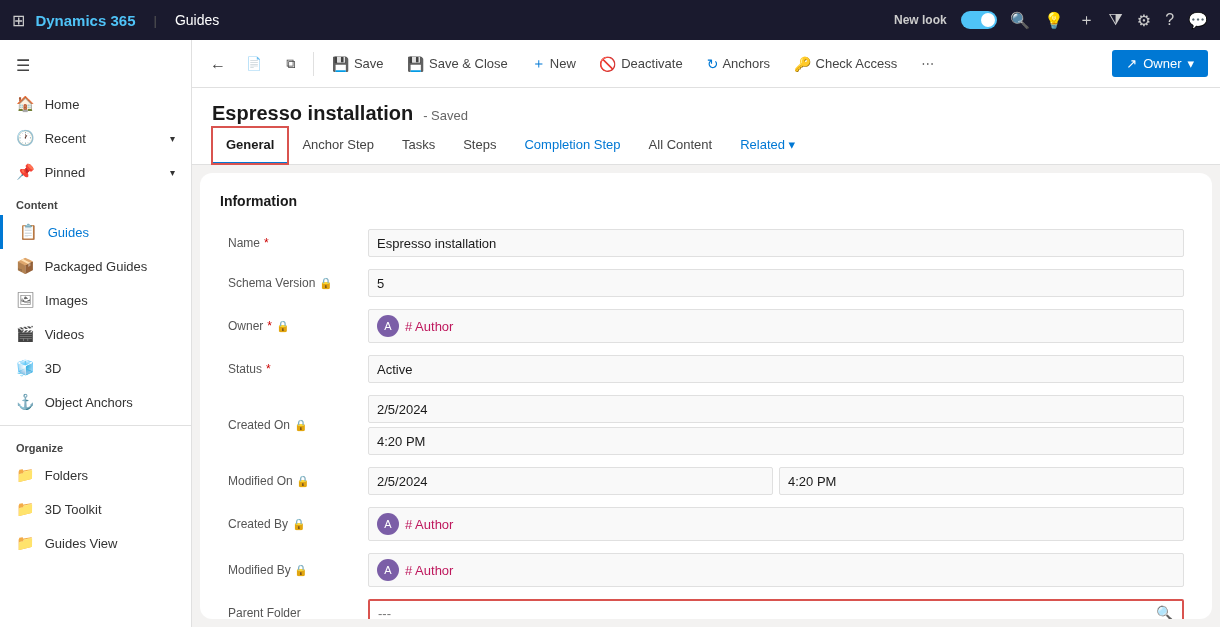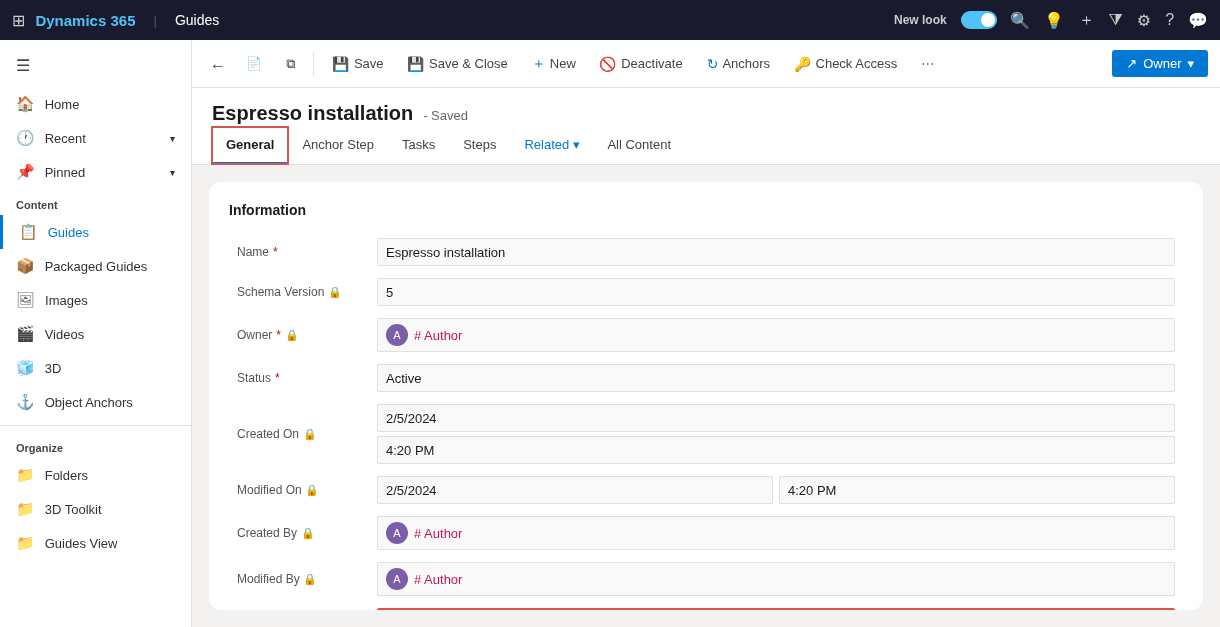--- a/index.html
+++ b/index.html
@@ -112,21 +112,21 @@
     }
     .tab.active { color: #1a1a1a; border-bottom: 2px solid #0078d4; font-weight: 600; }
     .tab.highlighted { color: #0078d4; }
 
     
     .form-area {
       background: white;
       flex: 1;
       overflow-y: auto;
       padding: 20px;
-      margin: 17px;
+      margin: 8px;
       border-radius: 12px;
     }
     .section-title { font-size: 14px; font-weight: 600; color: #1a1a1a; margin-bottom: 14px; }
     .form-grid { display: grid; grid-template-columns: 1fr; gap: 0; }
     .form-col { flex: 1; display: flex; align-items: center; padding: 6px 8px; }
     .form-label { min-width: 140px; color: #555; font-size: 12px; display: flex; align-items: center; gap: 4px; }
     .required-star { color: #c00; }
     .lock-icon { color: #888; font-size: 11px; }
     .form-value {
       flex: 1; padding: 5px 8px; background: #f9f9f9;
@@ -301,25 +301,28 @@
       <div class="tab">
         <span>Anchor Step</span>
       </div>
       <div class="tab">
         <span>Tasks</span>
       </div>
       <div class="tab">
         <span>Steps</span>
       </div>
       <div class="tab highlighted">
+        <span>Completion Step</span>
+      </div>
+      <div class="tab">
+        <span>All Content</span>
+      </div>
+      <div class="tab highlighted">
         <span>Related</span>
         <span> ▾</span>
-      </div>
-      <div class="tab">
-        <span>All Content</span>
       </div>
     </div>
 
     <div class="form-area">
       <div class="section-title">Information</div>
 
       <div class="form-grid">
         <div class="form-col">
           <div class="form-label">
             <span>Name</span>

